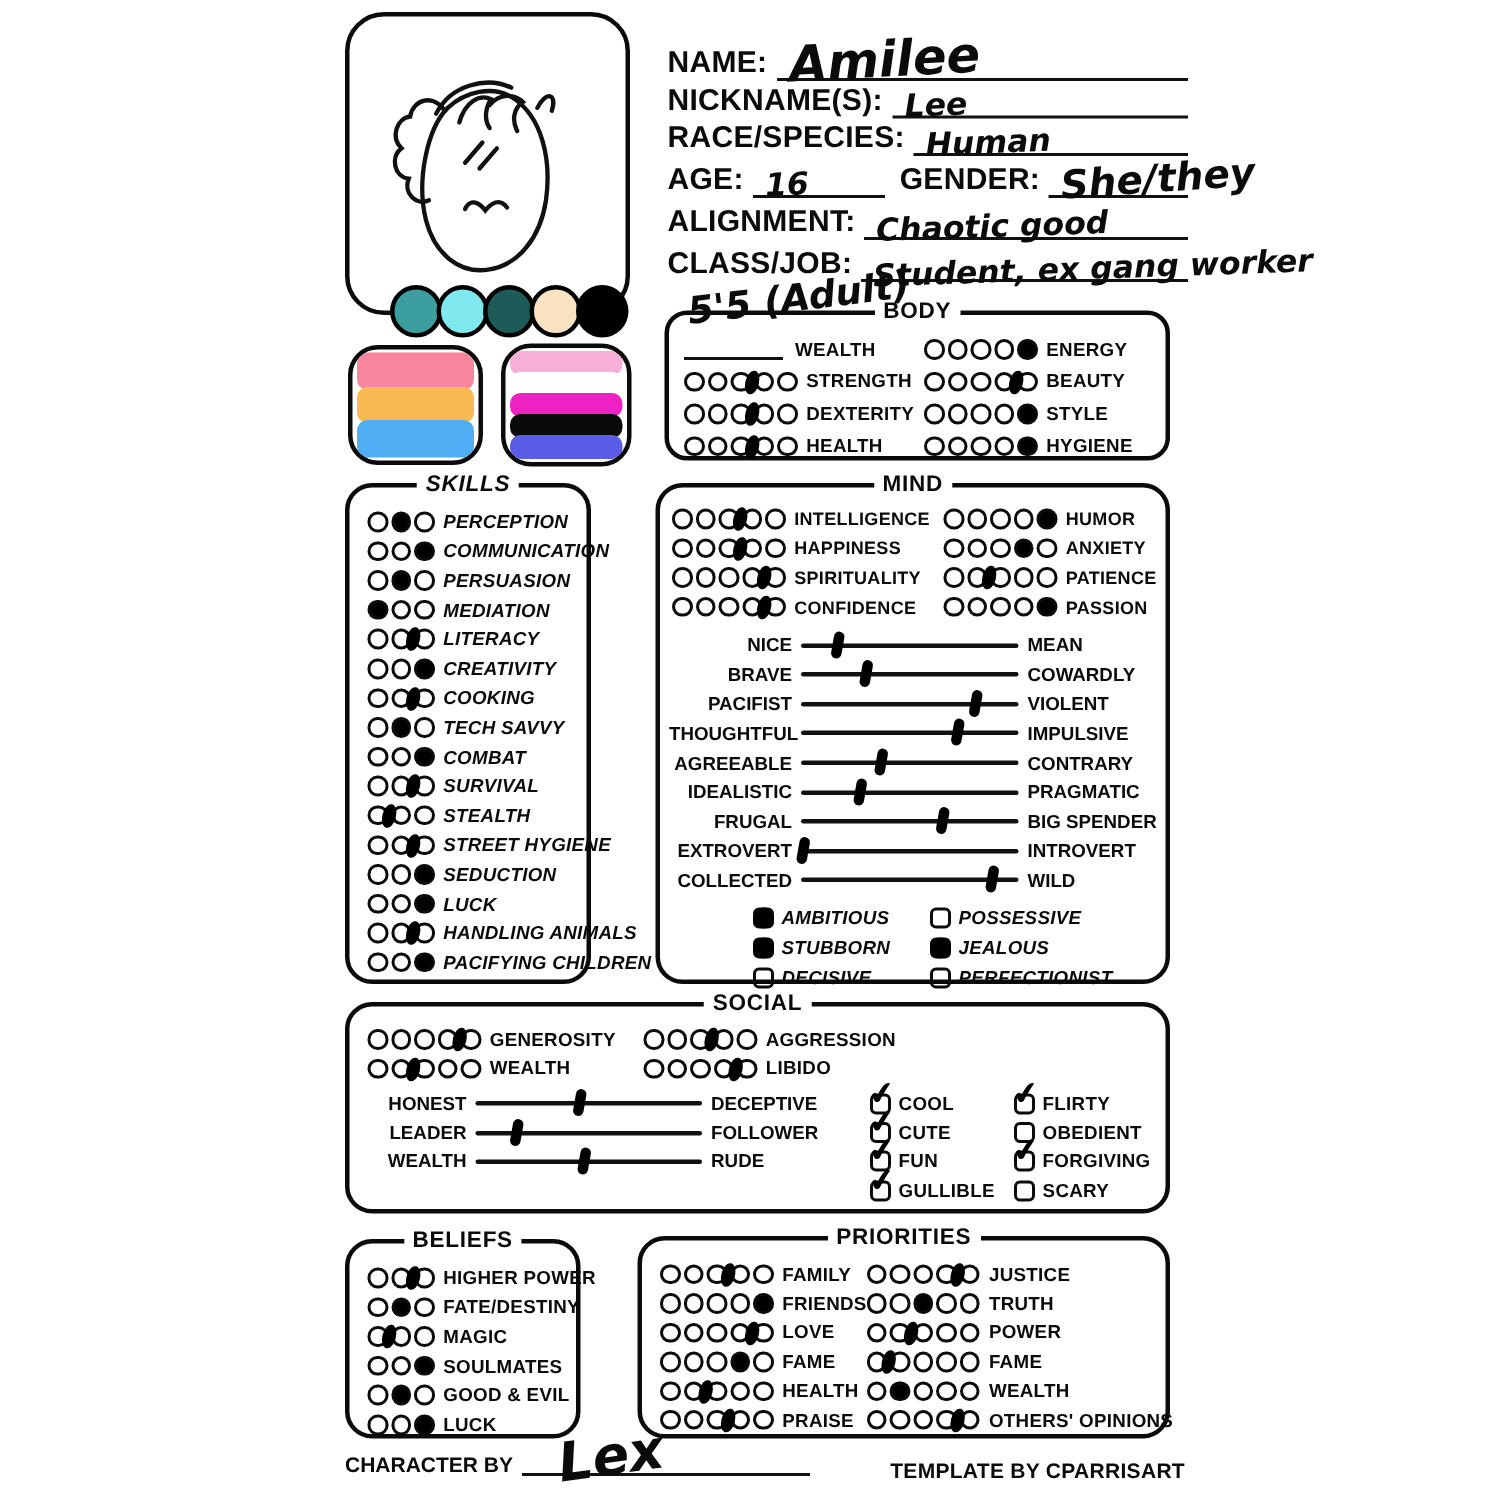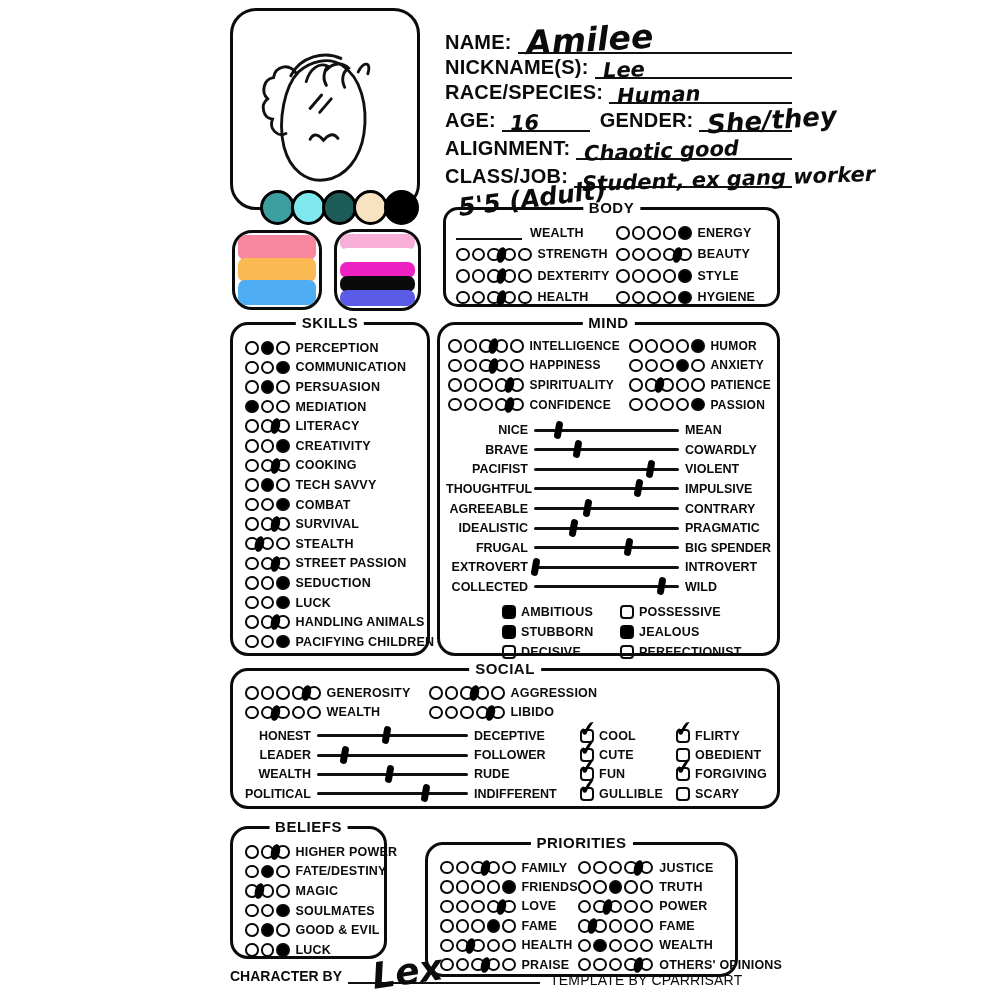--- a/index.html
+++ b/index.html
@@ -67,56 +67,56 @@
   
   .body-box { left:443px; top:207px; width:337px; height:100px; border-radius:15px; }
   .body-cols { display:flex; padding:12px 8px 6px 10px; }
   .body-col-l { width:160px; } .body-col-r { flex:1; }
   .body-box .r-row, .h-row { height:21.5px; }
   .h-row { display:flex; align-items:center; }
   .h-line { width:66px; border-bottom:2.5px solid #111; height:14px; margin-right:8px; }
   .height-hand { position:absolute; left:12px; top:-26px; font-size:25px; font-weight:900;
                  transform:rotate(-7deg); z-index:3; }
 
-  .skills-box { left:230px; top:322px; width:200px; height:334px; }
+  .skills-box { left:230px; top:322px; width:164px; height:334px;font-style:italic; }
   .skills-list { padding:13px 0 0 12px; }
 
   .mind-box { left:437px; top:322px; width:343px; height:334px; }
   .mind-ratings { display:flex; padding:11px 6px 0 8px; }
   .mind-ratings .col-l { width:184px; } .mind-ratings .col-r { flex:1; }
   .mind-ratings .r-label { font-size:12px; }
   .mind-sliders { padding:6px 10px 0 6px; }
   .mind-sliders .s-left { width:88px; } .mind-sliders .s-right { width:88px; }
-  .mind-checks { display:grid; grid-template-columns:118px 150px; margin:5px 0 0 62px; }
+  .mind-checks { display:grid; grid-template-columns:118px 150px; margin:5px 0 0 62px;font-style:italic; }
 
   .social-box { left:230px; top:668px; width:550px; height:141px; }
   .social-ratings { display:flex; padding:12px 0 0 12px; }
   .social-ratings .scol1 { width:183px; } .social-ratings .scol2 { width:184px; } .social-ratings .scol3 { flex:1; }
   .social-bottom { display:flex; padding:4px 10px 0 6px; }
   .social-sliders { width:330px; }
   .social-sliders .s-left { width:78px; } .social-sliders .s-right { width:88px; }
   .social-sliders .s-row { height:19.3px; }
   .social-checks { flex:1; display:grid; grid-template-columns:96px 1fr; margin-left:24px; }
   .social-checks .chk { height:19.3px; }
 
   .beliefs-box { left:230px; top:826px; width:157px; height:133px; }
   .beliefs-list { padding:13px 0 0 12px; }
 
-  .prio-box { left:425px; top:824px; width:313px; height:135px;margin-top:18px; }
+  .prio-box { left:425px; top:824px; width:355px; height:135px; }
   .prio-cols { display:flex; padding:13px 0 0 12px; }
   .prio-col-l { width:172px; } .prio-col-r { flex:1; }
   .prio-cols .r-row { height:19.4px; }
 
   
   .footer-left { position:absolute; left:230px; top:968px; width:310px; display:flex; align-items:flex-end; }
   .f-label { font-weight:800; font-size:14px; white-space:nowrap; }
   .f-line { flex:1; border-bottom:2.5px solid #111; height:16px; margin-left:6px; position:relative; }
   .f-line > span { position:absolute; left:24px; bottom:-10px; font-size:36px; transform:rotate(-8deg); }
-  .footer-right { position:absolute; left:550px; top:972px; width:240px; 
-                  font-weight:400; font-size:14px; letter-spacing:.2px; }
+  .footer-right { position:absolute; left:550px; top:972px; width:240px; text-align:right;
+                  font-weight:700; font-size:14px; letter-spacing:.2px; }
 </style>
 </head>
 <body>
 
 <div class="sheet">
 
   <div class="box portrait">
     <svg viewBox="0 0 190 200" width="183" height="195">
       <g fill="none" stroke="#111" stroke-width="3" stroke-linecap="round">
         <path d="M68,62 C54,76 46,112 53,140 C59,163 76,177 96,174 C117,171 132,152 136,126 C140,97 133,68 113,55 C99,46 80,51 68,62 Z"></path>
@@ -384,21 +384,21 @@
           </span>
       <span class="r-label">STEALTH</span>
         </div>
         <div class="r-row">
       <span class="dots">
             <span class="dot"></span>
             <span class="dot"></span>
             <span class="dot"></span>
             <span class="marker" style="left:25.5px"></span>
           </span>
-      <span class="r-label">STREET PASSION</span>
+      <span class="r-label">STREET HYGIENE</span>
         </div>
         <div class="r-row">
       <span class="dots">
             <span class="dot"></span>
             <span class="dot"></span>
             <span class="dot filled"></span>
           </span>
       <span class="r-label">SEDUCTION</span>
         </div>
         <div class="r-row">
@@ -689,27 +689,20 @@
       </span>
       <span class="s-right">FOLLOWER</span>
           </div>
           <div class="s-row">
       <span class="s-left">WEALTH</span>
       <span class="s-line">
         <span class="s-marker" style="left:calc(48.0% - 3.5px)"></span>
       </span>
       <span class="s-right">RUDE</span>
           </div>
-          <div class="s-row">
-      <span class="s-left">POLITICAL</span>
-      <span class="s-line">
-        <span class="s-marker" style="left:calc(72.0% - 3.5px)"></span>
-      </span>
-      <span class="s-right">INDIFFERENT</span>
-          </div>
         </div>
       <div class="social-checks">
           <label class="chk">
       <span class="cbox">
               <span class="tick">✔</span>
             </span>
       <span class="r-label">COOL</span>
           </label>
           <label class="chk">
       <span class="cbox">

